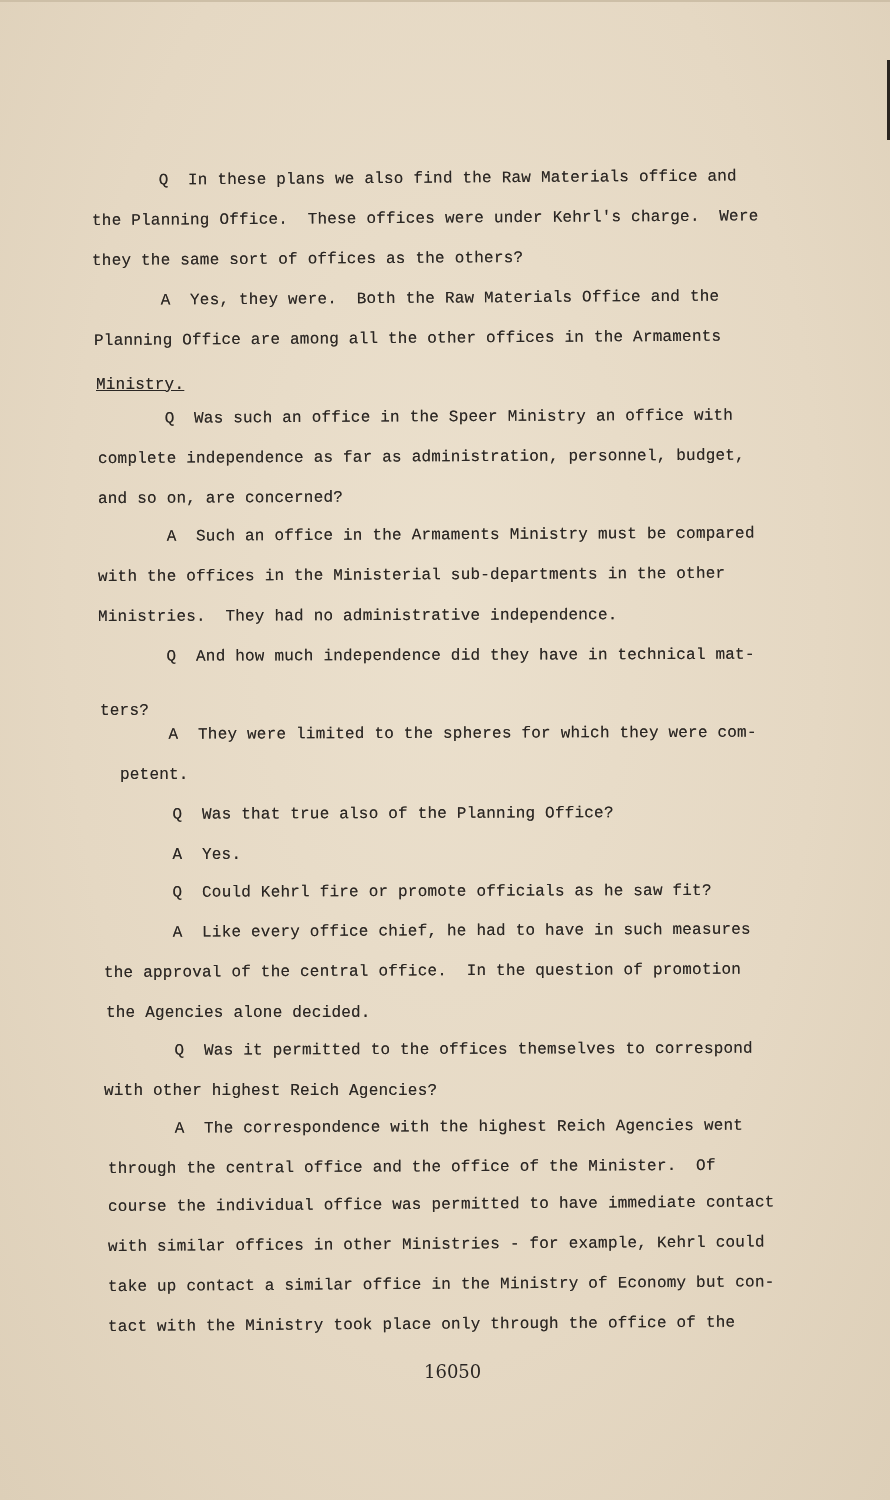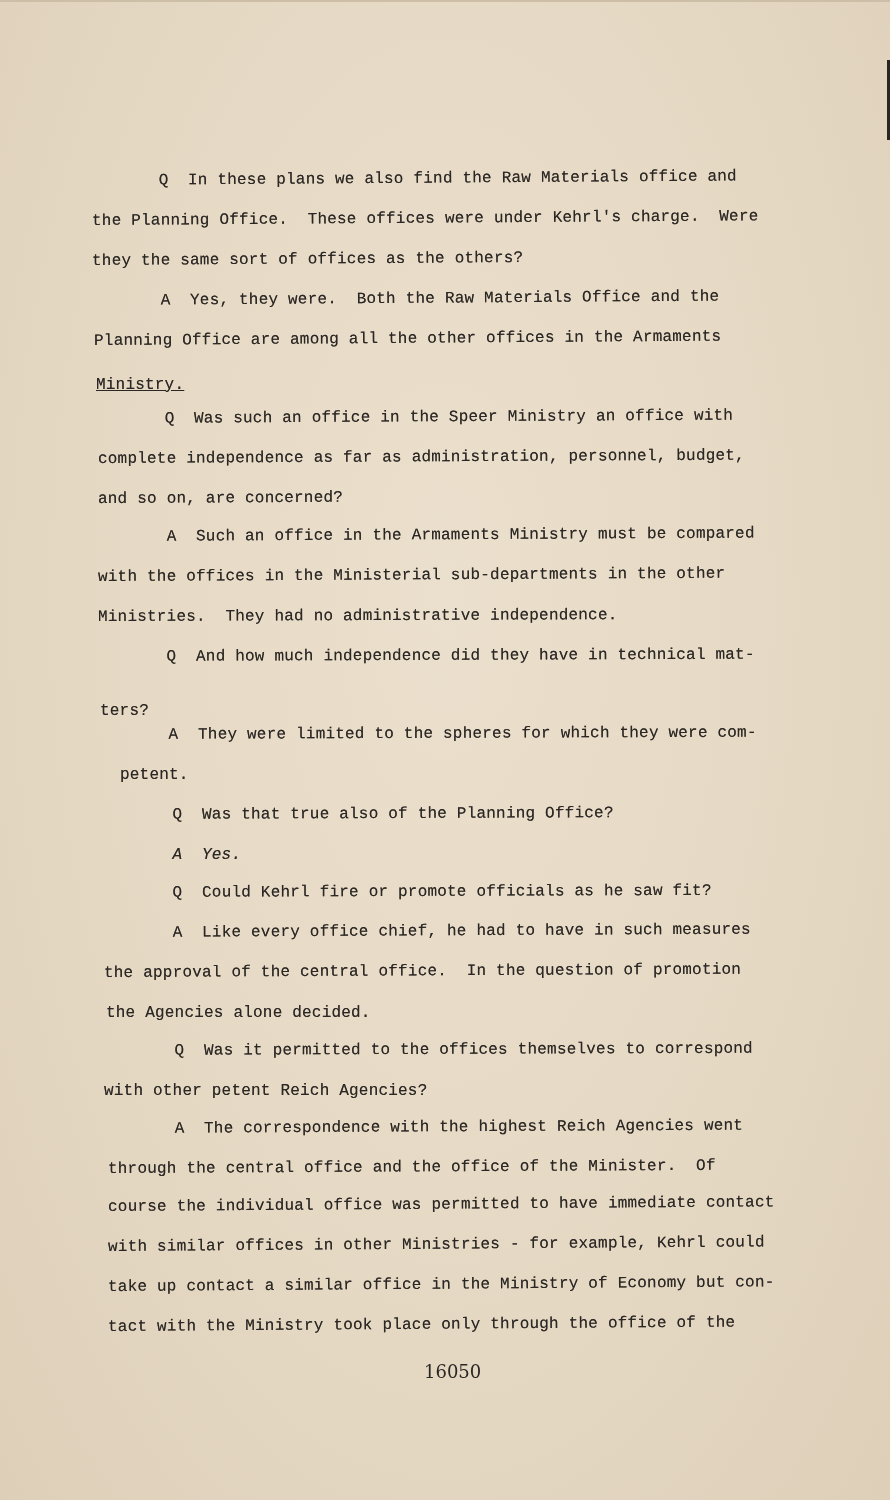--- a/index.html
+++ b/index.html
@@ -71,27 +71,27 @@
       <div class="typed" style="left: 98px; top: 450px; transform: rotate(-0.3deg); transform-origin: left center;">complete independence as far as administration, personnel, budget,</div>
       <div class="typed" style="left: 98px; top: 490px; transform: rotate(-0.3deg); transform-origin: left center;">and so on, are concerned?</div>
       <div class="typed" style="left: 98px; top: 528px; transform: rotate(-0.3deg); transform-origin: left center;">       A  Such an office in the Armaments Ministry must be compared</div>
       <div class="typed" style="left: 98px; top: 568px; transform: rotate(-0.3deg); transform-origin: left center;">with the offices in the Ministerial sub-departments in the other</div>
       <div class="typed" style="left: 98px; top: 608px; transform: rotate(-0.2deg); transform-origin: left center;">Ministries.  They had no administrative independence.</div>
       <div class="typed" style="left: 98px; top: 648px; transform: rotate(-0.2deg); transform-origin: left center;">       Q  And how much independence did they have in technical mat-</div>
       <div class="typed" style="left: 100px; top: 688px; transform: rotate(0deg); transform-origin: left center; margin-top: 14px;">ters?</div>
       <div class="typed" style="left: 100px; top: 726px; transform: rotate(-0.2deg); transform-origin: left center;">       A  They were limited to the spheres for which they were com-</div>
       <div class="typed" style="left: 100px; top: 766px; transform: rotate(0deg); transform-origin: left center; margin-left: 20px;">petent.</div>
       <div class="typed" style="left: 104px; top: 806px; transform: rotate(-0.2deg); transform-origin: left center;">       Q  Was that true also of the Planning Office?</div>
-      <div class="typed" style="left: 104px; top: 846px; transform: rotate(0deg); transform-origin: left center; font-style: italic;">       A  Yes.</div>
+      <div class="typed" style="left: 104px; top: 846px; transform: rotate(0deg); transform-origin: left center;">       A  Yes.</div>
       <div class="typed" style="left: 104px; top: 884px; transform: rotate(-0.2deg); transform-origin: left center;">       Q  Could Kehrl fire or promote officials as he saw fit?</div>
       <div class="typed" style="left: 104px; top: 924px; transform: rotate(-0.3deg); transform-origin: left center;">       A  Like every office chief, he had to have in such measures</div>
       <div class="typed" style="left: 104px; top: 964px; transform: rotate(-0.3deg); transform-origin: left center;">the approval of the central office.  In the question of promotion</div>
       <div class="typed" style="left: 106px; top: 1004px; transform: rotate(0deg); transform-origin: left center;">the Agencies alone decided.</div>
       <div class="typed" style="left: 106px; top: 1042px; transform: rotate(-0.2deg); transform-origin: left center;">       Q  Was it permitted to the offices themselves to correspond</div>
-      <div class="typed" style="left: 104px; top: 1082px; transform: rotate(0deg); transform-origin: left center;">with other petent Reich Agencies?</div>
+      <div class="typed" style="left: 104px; top: 1082px; transform: rotate(0deg); transform-origin: left center;">with other highest Reich Agencies?</div>
       <div class="typed" style="left: 106px; top: 1120px; transform: rotate(-0.3deg); transform-origin: left center;">       A  The correspondence with the highest Reich Agencies went</div>
       <div class="typed" style="left: 108px; top: 1160px; transform: rotate(-0.3deg); transform-origin: left center;">through the central office and the office of the Minister.  Of</div>
       <div class="typed" style="left: 108px; top: 1198px; transform: rotate(-0.4deg); transform-origin: left center;">course the individual office was permitted to have immediate contact</div>
       <div class="typed" style="left: 108px; top: 1238px; transform: rotate(-0.4deg); transform-origin: left center;">with similar offices in other Ministries - for example, Kehrl could</div>
       <div class="typed" style="left: 108px; top: 1278px; transform: rotate(-0.4deg); transform-origin: left center;">take up contact a similar office in the Ministry of Economy but con-</div>
       <div class="typed" style="left: 108px; top: 1318px; transform: rotate(-0.4deg); transform-origin: left center;">tact with the Ministry took place only through the office of the</div>
     </div>
 
   <div class="page-number">16050</div>
 </div>

